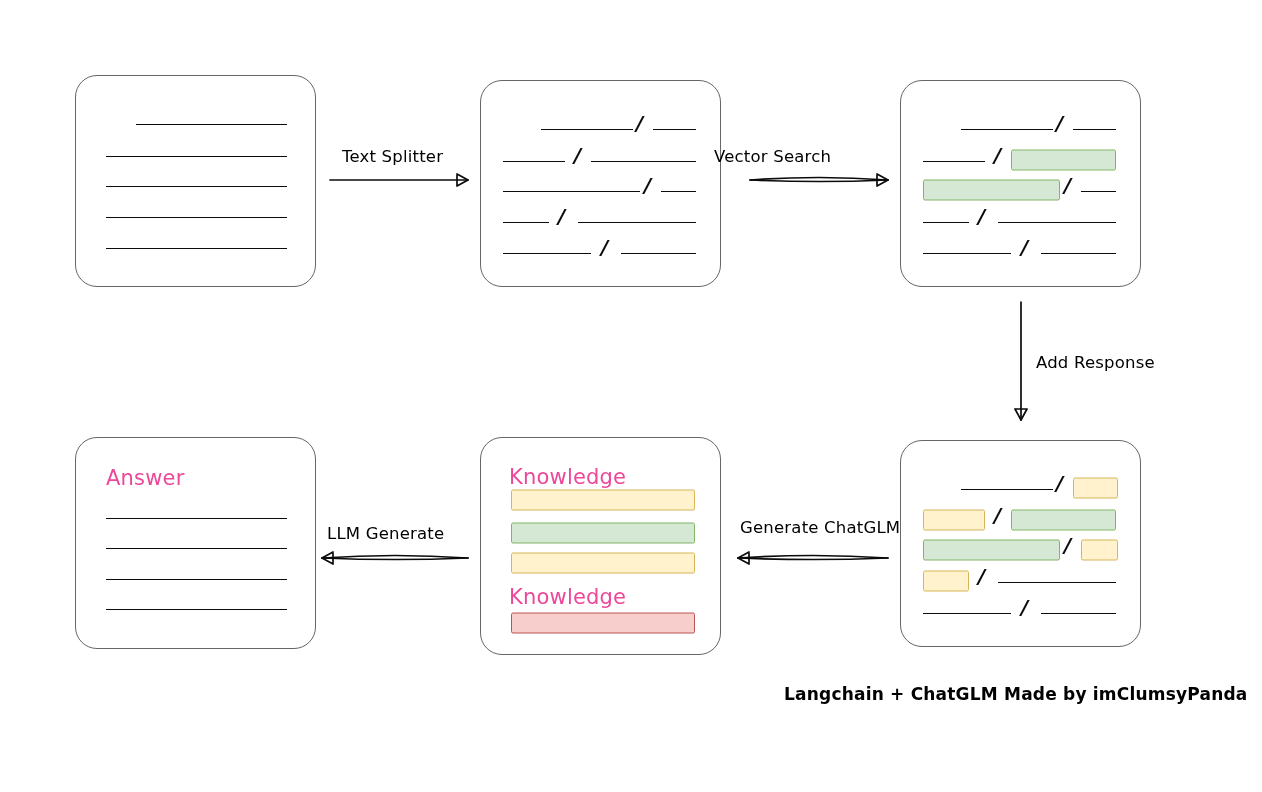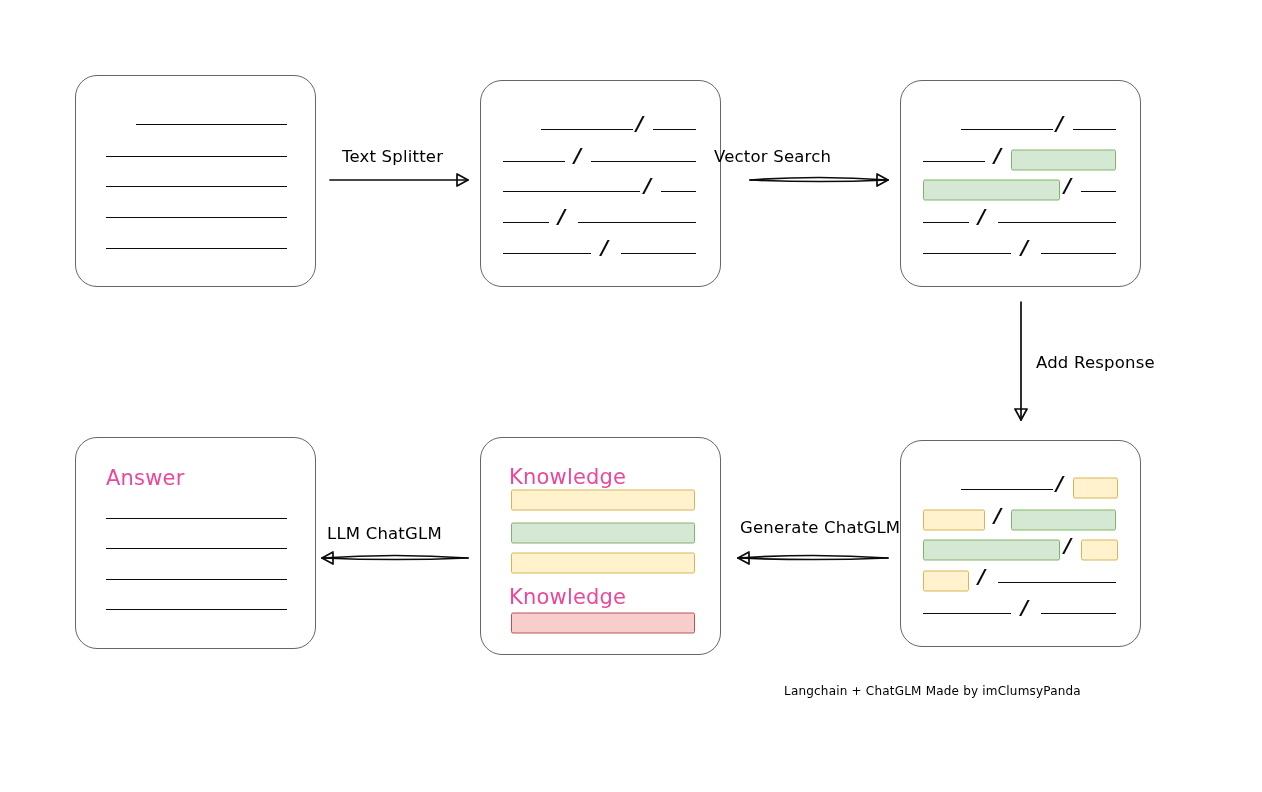--- a/index.html
+++ b/index.html
@@ -68,24 +68,25 @@
     letter-spacing: 0.2px;
     text-align: right;
   }
   .arrow-svg {
     position: absolute;
     overflow: visible;
   }
   .footer-note {
     position: absolute;
     font-family: "DejaVu Sans", sans-serif;
-    font-size: 12px;
+    font-size: 17px;
     color: #000000;
     white-space: nowrap;
     letter-spacing: 0.2px;
+    font-weight: bold;
   }
 </style>
 </head>
 <body>
 
 <div id="canvas">
 
   <div id="nodes-layer">
       <div class="node-box" style="left: 75px; top: 75px; width: 241px; height: 212px;">
         <div class="rule" style="left: 60px; top: 48px; width: 151px;"></div>
@@ -186,21 +187,21 @@
         </g>
       </svg>
       <div class="arrow-label" style="left: 740px; top: 518px;">Generate ChatGLM</div>
       <svg class="arrow-svg" width="180" height="32" style="left: 723px; top: 543px;">
         <g fill="none" stroke="#0b0b0b" stroke-width="1.7" stroke-linecap="round" stroke-linejoin="round">
           <path d="M 165 15 Q 90 10 15 15"></path>
           <path d="M 165 15 Q 90 18 15 15"></path>
           <path d="M 26 9 L 15 15 L 26 21 L 26 9" fill="none" stroke="#0b0b0b" stroke-width="1.7" stroke-linejoin="round"></path>
         </g>
       </svg>
-      <div class="arrow-label" style="left: 327px; top: 524px;">LLM ChatGLM</div>
+      <div class="arrow-label" style="left: 327px; top: 524px;">LLM Generate</div>
       <svg class="arrow-svg" width="176" height="32" style="left: 307px; top: 543px;">
         <g fill="none" stroke="#0b0b0b" stroke-width="1.7" stroke-linecap="round" stroke-linejoin="round">
           <path d="M 161 15 Q 88 10 15 15"></path>
           <path d="M 161 15 Q 88 18 15 15"></path>
           <path d="M 26 9 L 15 15 L 26 21 L 26 9" fill="none" stroke="#0b0b0b" stroke-width="1.7" stroke-linejoin="round"></path>
         </g>
       </svg>
     </div>
 
   <div class="footer-note" id="footer-note" style="left: 784px; top: 684px;">Langchain + ChatGLM Made by imClumsyPanda</div>

